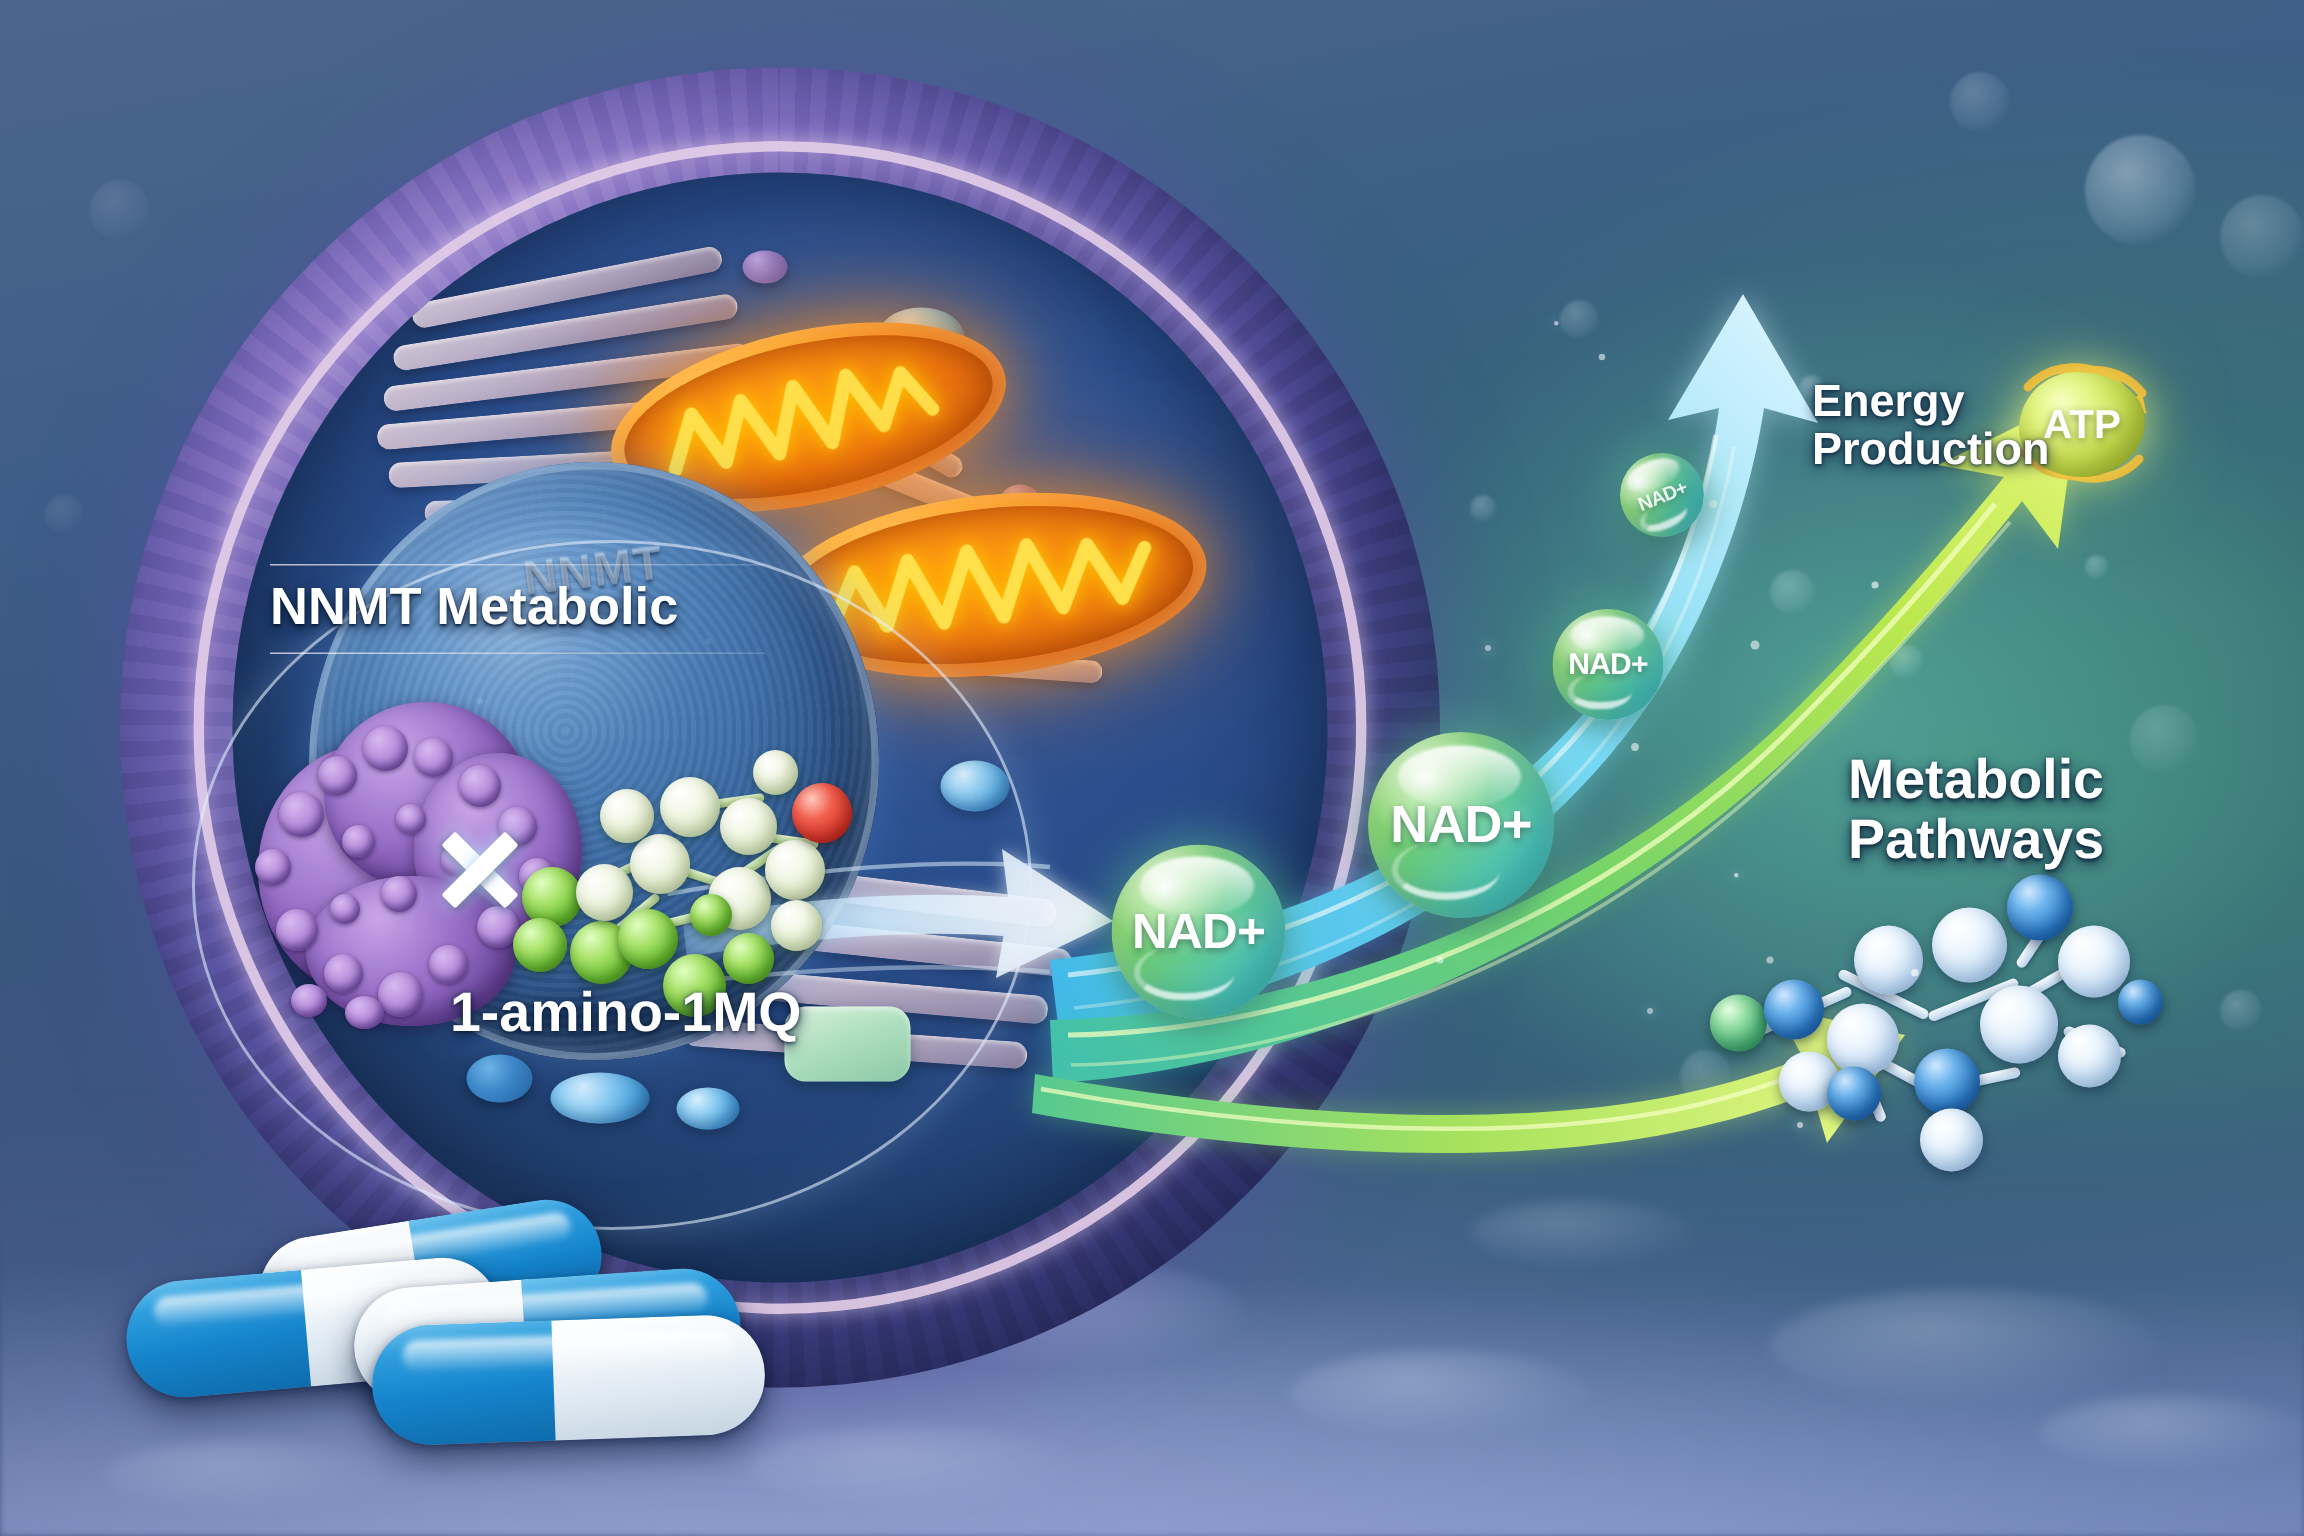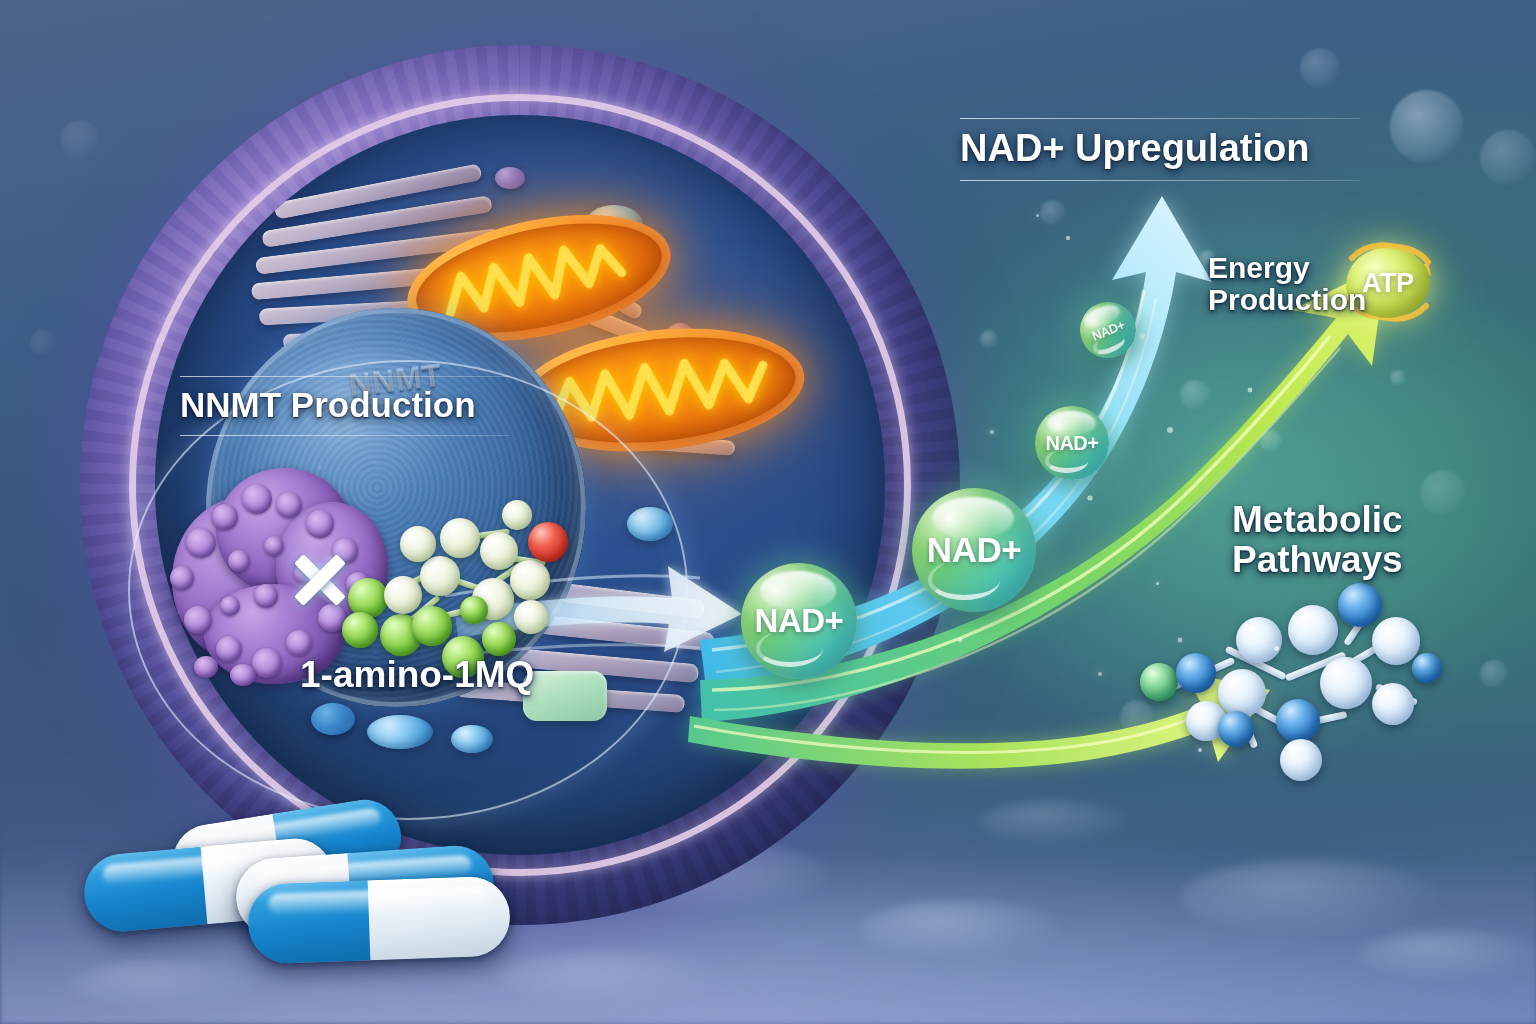--- a/index.html
+++ b/index.html
@@ -631,23 +631,22 @@
     <div class="half-b" style="left:44%;right:0;"></div>
     <div class="shine"></div>
   </div>
 
   <div class="capsule" style="left:248px;top:880px;width:262px;height:80px;transform:rotate(-2deg);">
     <div class="half-b" style="left:0;width:48%;"></div>
     <div class="half-w" style="left:46%;right:0;"></div>
     <div class="shine"></div>
   </div>
 
-  <div class="title-rule" id="lbl-nad-upreg">NAD+ Upregulation</div>
-
-  <div class="title-rule" id="lbl-nnmt-inhib">NNMT Production</div>
+
+  <div class="title-rule" id="lbl-nnmt-inhib">NNMT Metabolic</div>
 
   <div class="plain-label" id="lbl-5amino">1-amino-1MQ</div>
 
   <div class="plain-label" id="lbl-energy">
     <div>Energy</div>
     <div>Production</div>
   </div>
 
   <div class="plain-label" id="lbl-metabolic">
     <div>Metabolic</div>

